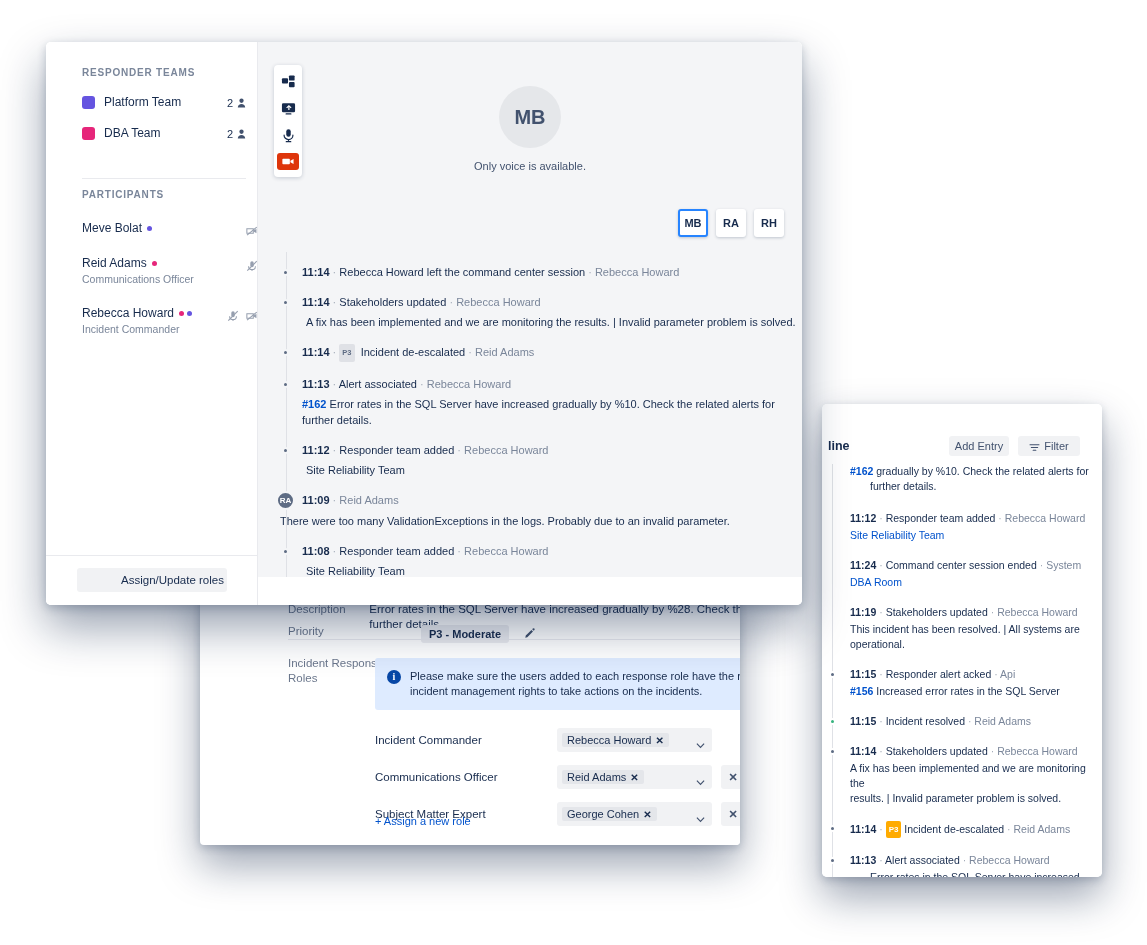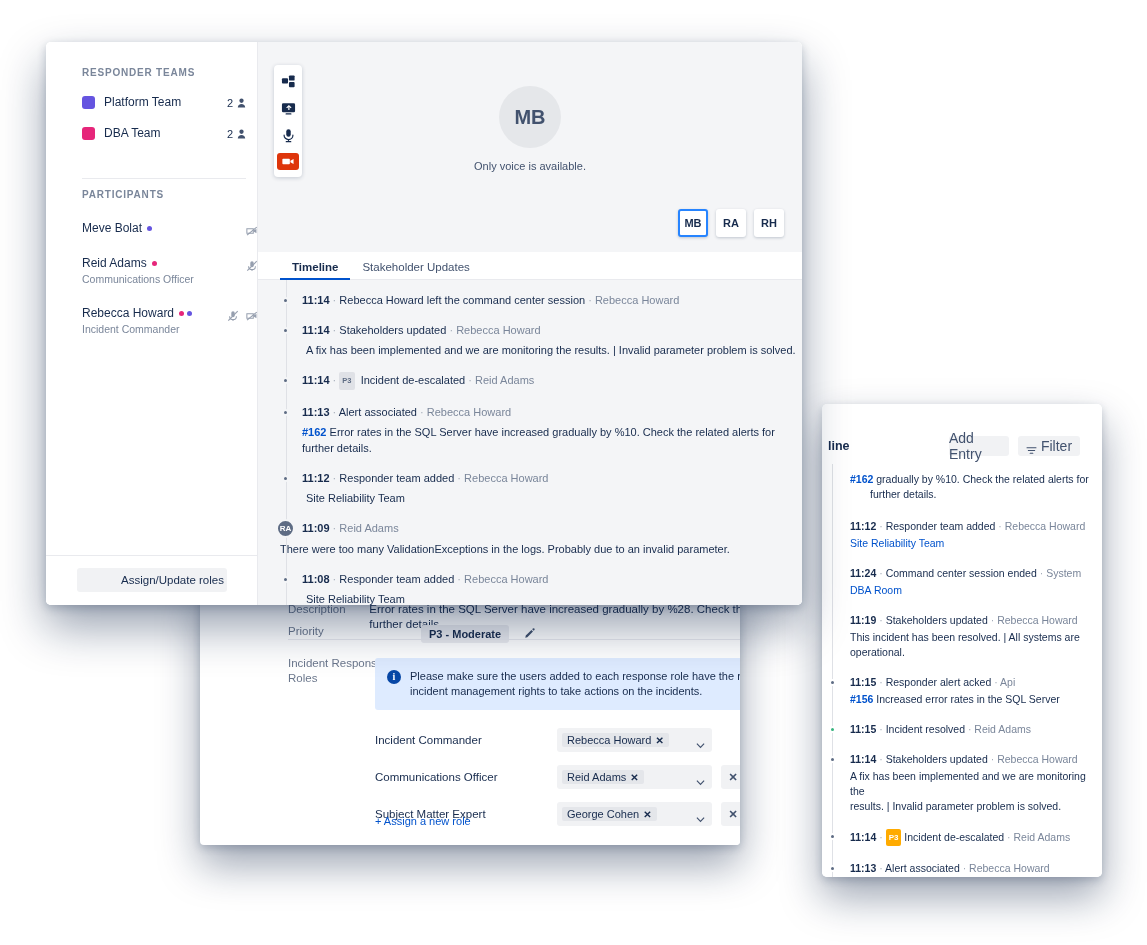--- a/index.html
+++ b/index.html
@@ -49,21 +49,21 @@
   .assign-link{ position:absolute; left:131px; top:239px; font-size:11px; color:#0052cc; }
 
   
   #rightCard{ left:822px; top:404px; width:280px; height:473px; z-index:20; border-radius:5px; }
   .rc-inner{ position:relative; width:100%; height:100%; background:#fff; padding:4px; }
   .rc-header{ position:absolute; left:0; top:27px; width:100%; height:30px;
      display:flex; align-items:center; }
   .rc-title{ position:absolute; left:6px; font-size:12.5px; font-weight:600; color:#172b4d; }
   .rc-btn{ position:absolute; height:20px; background:#f1f2f4; border-radius:3px;
      display:flex; align-items:center; justify-content:center; gap:5px;
-     font-size:14px; color:#42526e; }
+     font-size:11px; color:#42526e; }
   #btnAddEntry{ left:127px; width:60px; }
   #btnFilter{ left:196px; width:62px; }
   .filter-ic{ display:inline-block; width:10px; height:8px; }
 
   .rc-body{ position:absolute; left:0; top:60px; width:100%; bottom:0; padding-left:6px;}
   .tl-line{ position:absolute; left:10px; top:0; width:1px; bottom:0; background:#dfe1e6; }
   .tl-item{ position:relative; padding-left:22px; margin-bottom:15px; }
   .tl-dot{ position:absolute; left:1px; top:4px; width:7px; height:7px; border-radius:50%;
      background:#5e6c84; border:2px solid #fff; }
   .tl-dot.green{ background:#36b37e; }
@@ -244,21 +244,21 @@
               </svg>
           </span>
           <span>Filter</span>
         </div>
       </div>
 
       <div class="rc-body">
         <div class="tl-line"></div>
 
         <div class="tl-item" style="margin-bottom:17px;">
-          <div class="tl-sub" style="margin-top:8px;"><span class="tl-id">#162</span> <span>gradually by %10. Check the related alerts for</span></div>
+          <div class="tl-sub" style="margin-top:0;"><span class="tl-id">#162</span> <span>gradually by %10. Check the related alerts for</span></div>
           <div class="tl-sub cont-ind" style="margin-top:0;">further details.</div>
         </div>
 
         <div class="tl-item">
           <div class="tl-meta"><b>11:12</b> <span class="sep">·</span> <span>Responder team added</span> <span class="sep">·</span> <span class="who">Rebecca Howard</span></div>
           <div class="tl-sub tl-link">Site Reliability Team</div>
         </div>
 
         <div class="tl-item">
           <div class="tl-meta"><b>11:24</b> <span class="sep">·</span> <span>Command center session ended</span> <span class="sep">·</span> <span class="who">System</span></div>
@@ -444,24 +444,20 @@
           <div class="avatar-big">MB</div>
           <div class="voice-note">Only voice is available.</div>
 
           <div class="thumbs">
             <div class="thumb sel">MB</div>
             <div class="thumb">RA</div>
             <div class="thumb">RH</div>
           </div>
         </div>
 
-        <div class="tabs">
-          <div class="tab active">Timeline</div>
-          <div class="tab">Stakeholder Updates</div>
-        </div>
 
         <div class="ml-body">
           <div class="ml-line"></div>
 
           <div class="ml-item">
             <div class="ml-dot"></div>
             <div class="ml-meta"><b>11:14</b> <span class="sep">·</span> <span>Rebecca Howard left the command center session</span> <span class="sep">·</span> <span class="who">Rebecca Howard</span></div>
           </div>
 
           <div class="ml-item">

